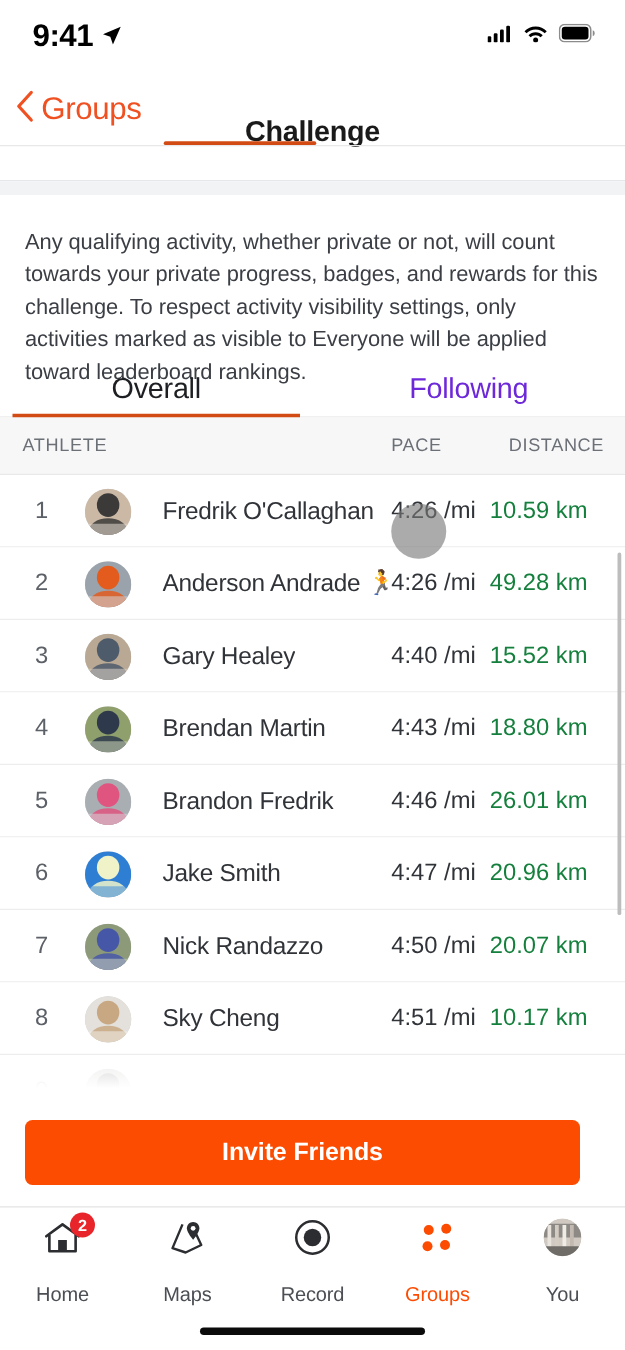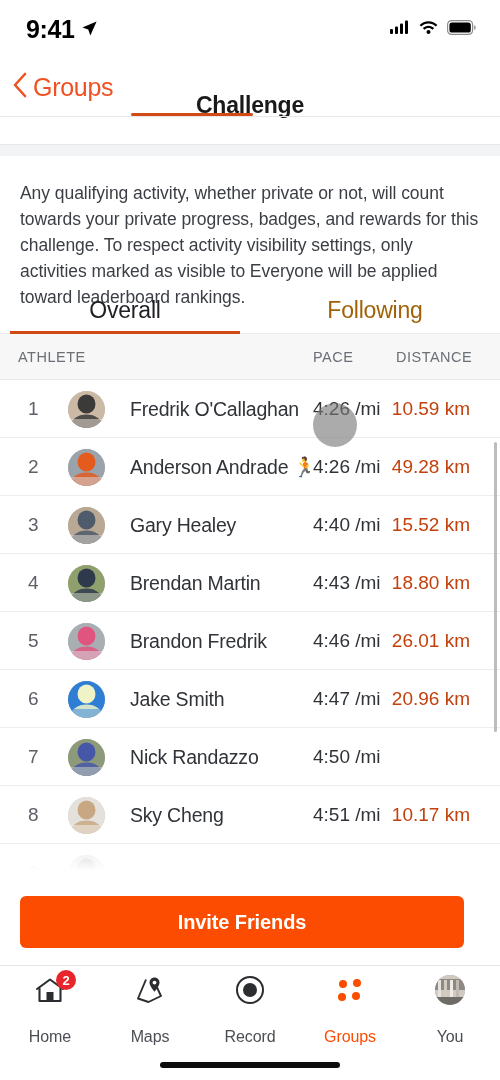--- a/index.html
+++ b/index.html
@@ -67,21 +67,21 @@
     font-size: 17.5px; line-height: 26px; color: #3b3f45; letter-spacing: -0.05px;
   }
 
   
   .seg-tabs {
     position: absolute; top: 288px; left: 0; width: 500px; height: 44px;
     display: flex;
   }
   .seg-tab {
     flex: 1; display: flex; align-items: center; justify-content: center;
-    font-size: 23px; color: #a16207; cursor: pointer; letter-spacing: -0.2px;
+    font-size: 23px; color: #6d28d9; cursor: pointer; letter-spacing: -0.2px;
   }
   .seg-tab.active { color: #1d1f22; }
   .seg-underline {
     position: absolute; top: 331px; left: 10px; width: 230px; height: 3px;
     background: #D24B14;
   }
   .seg-baseline {
     position: absolute; top: 333px; left: 0; width: 500px; height: 1px;
     background: #ececec;
   }
@@ -90,21 +90,21 @@
   .thead {
     position: absolute; top: 334px; left: 0; width: 500px; height: 46px;
     background: #f7f7f8;
   }
   .th {
     position: absolute; top: 0; height: 46px; display: flex; align-items: center;
     font-size: 14.5px; color: #6b6f76; letter-spacing: 0.5px;
   }
   .th-athlete { left: 18px; }
   .th-pace { left: 313px; }
-  .th-distance { left: 396px; }
+  .th-distance { left: 407px; }
   .thead-line {
     position: absolute; top: 379px; left: 0; width: 500px; height: 1px;
     background: #e9e9eb;
   }
 
   
   .board {
     position: absolute; top: 380px; left: 0; width: 500px; height: 500px;
     overflow: hidden; background: #fff;
   }
@@ -130,21 +130,21 @@
     max-width: 180px; white-space: nowrap; overflow: hidden;
   }
   .pace {
     position: absolute; left: 313px; top: 0; height: 58px;
     display: flex; align-items: center;
     font-size: 19px; color: #303338;
   }
   .dist {
     position: absolute; right: 30px; top: 0; height: 58px;
     display: flex; align-items: center; justify-content: flex-end;
-    font-size: 19px; color: #c2410c;
+    font-size: 19px; color: #15803d;
   }
   .row.partial { opacity: 0.22; }
 
   
   .scrollbar {
     position: absolute; top: 62px; right: 3px; width: 3px; height: 290px;
     background: #bdbdbd; border-radius: 2px;
   }
 
   
@@ -387,20 +387,21 @@
           <div class="avatar">
             <svg width="37" height="37" viewBox="0 0 37 37">
               <rect width="37" height="37" fill="#8c9a7a"></rect>
               <ellipse cx="18.5" cy="13" rx="9" ry="9.5" fill="#4757a8"></ellipse>
               <path d="M1 37c2-9 8.5-13.5 17.5-13.5S34 28 36 37z" fill="#4757a8" opacity="0.85"></path>
               <rect x="0" y="28" width="37" height="9" fill="#c9d2bb" opacity="0.55"></rect>
             </svg>
           </div>
           <div class="aname">Nick Randazzo</div>
           <div class="pace">4:50 /mi</div>
+          <div class="dist">20.07 km</div>
         </div>
         <div class="row">
           <div class="rank">8</div>
           <div class="avatar">
             <svg width="37" height="37" viewBox="0 0 37 37">
               <rect width="37" height="37" fill="#e4e1dc"></rect>
               <ellipse cx="18.5" cy="13" rx="9" ry="9.5" fill="#c8a882"></ellipse>
               <path d="M1 37c2-9 8.5-13.5 17.5-13.5S34 28 36 37z" fill="#c8a882" opacity="0.85"></path>
               <rect x="0" y="28" width="37" height="9" fill="#f1efeb" opacity="0.55"></rect>
             </svg>

